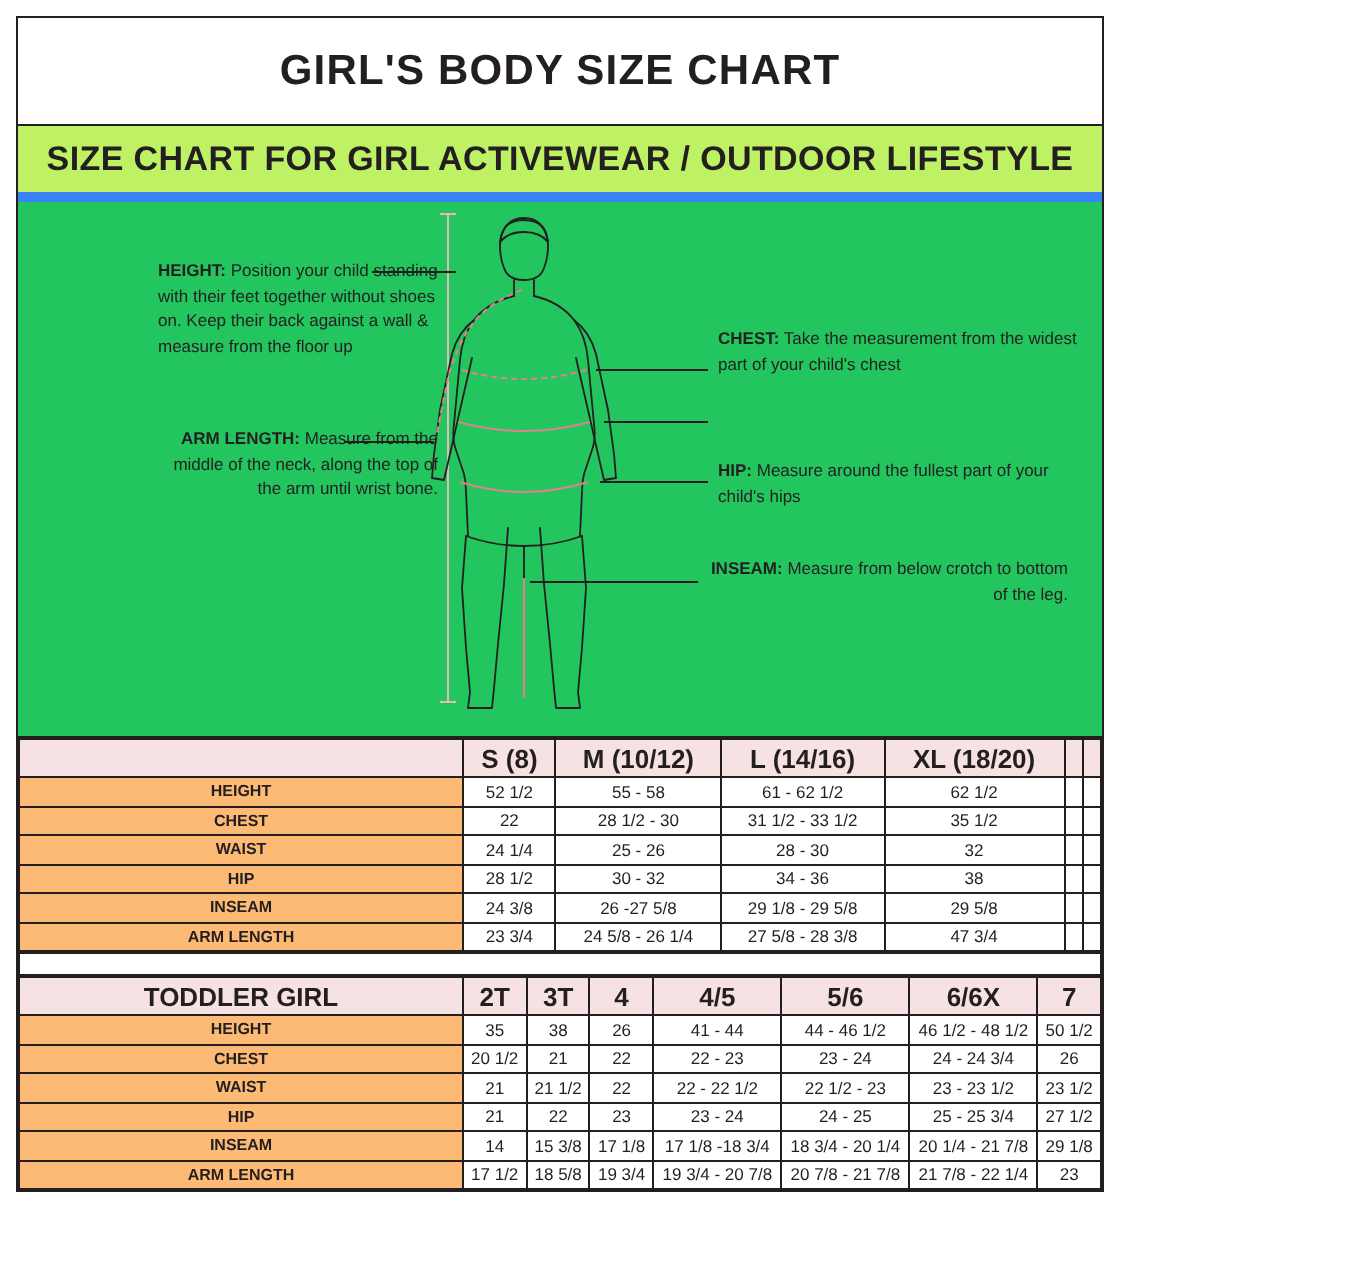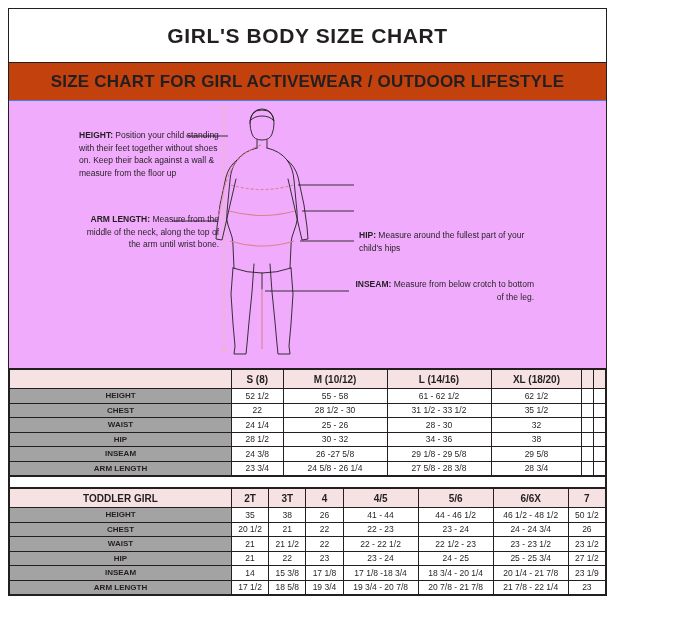--- a/index.html
+++ b/index.html
@@ -16,55 +16,55 @@
     overflow: hidden;
   }
   .page {
     width: 679px;
     height: 632px;
     padding: 8px 8px 4px 8px;
     position: relative;
   }
   .outer-frame {
     border: 1px solid #231f20;
-    width: 599px;
+    width: 544px;
   }
   
   .title-bar {
     height: 54px;
     display: flex;
     align-items: center;
     justify-content: center;
     border-bottom: 1px solid #231f20;
     background: #ffffff;
   }
   .title-bar .title {
     font-size: 21px;
     font-weight: bold;
     letter-spacing: 0.6px;
   }
   .subtitle-bar {
     height: 38px;
     display: flex;
     align-items: center;
     justify-content: center;
-    background: #c2410c;
-    border-bottom: 1px solid #3b82f6;
+    background: #bef264;
+    border-bottom: 5px solid #3b82f6;
   }
   .subtitle-bar .subtitle {
     font-size: 17px;
     font-weight: bold;
     letter-spacing: 0.2px;
   }
   
   .diagram {
     position: relative;
     height: 268px;
     border-bottom: 1px solid #231f20;
-    background: #f0abfc;
+    background: #22c55e;
     overflow: hidden;
   }
   .note {
     position: absolute;
     font-size: 8.5px;
     line-height: 12.5px;
     color: #231f20;
   }
   .note b { font-weight: bold; }
   .note-height { left: 70px; top: 28px; width: 145px; }
@@ -84,25 +84,25 @@
     border: 1px solid #231f20;
     height: 14.5px;
     padding: 0 3px;
     font-weight: normal;
     text-align: center;
     white-space: nowrap;
   }
   .hdr-row td, .hdr-row th {
     background: #f6e2e2;
     font-weight: bold;
-    font-size: 10px;
+    font-size: 13px;
     height: 19px;
   }
   .rowlabel {
-    background: #a3a3a3;
+    background: #fdba74;
     font-weight: bold;
     font-size: 8px;
     text-align: center;
   }
   .sep-wrap { width: 100%; }
   .sep-wrap td { border: 1px solid #231f20; height: 11px; }
   .t1 td:nth-child(1) { width: 222px; }
   .t2 td:nth-child(1) { width: 222px; text-align: center; }
 </style>
 </head>
@@ -166,20 +166,23 @@
         <line x1="291" y1="140" x2="345" y2="140" stroke="#231f20" stroke-width="0.9"></line>
         <line x1="256" y1="190" x2="340" y2="190" stroke="#231f20" stroke-width="0.9"></line>
       </svg>
 
       <div class="note note-height">
         <b>HEIGHT:</b><span> Position your child standing with their feet together without shoes on. Keep their back against a wall &amp; measure from the floor up</span>
       </div>
       <div class="note note-arm">
         <b>ARM LENGTH:</b><span>  Measure from the middle of the neck, along the top of the arm until wrist bone.</span>
       </div>
+      <div class="note note-chest">
+        <b>CHEST:</b><span> Take the measurement from the widest part of your child's chest</span>
+      </div>
       <div class="note note-hip">
         <b>HIP:</b><span> Measure around the fullest part of your child's hips</span>
       </div>
       <div class="note note-inseam">
         <b>INSEAM:</b><span> Measure from below crotch to bottom of the leg.</span>
       </div>
     </div>
 
     <table class="t1">
       <tbody>
@@ -235,21 +238,21 @@
           <td>29 1/8 - 29 5/8</td>
           <td>29 5/8</td>
           <td></td>
           <td></td>
         </tr>
         <tr>
           <td class="rowlabel">ARM LENGTH</td>
           <td>23 3/4</td>
           <td>24 5/8 - 26 1/4</td>
           <td>27 5/8 - 28 3/8</td>
-          <td>28 3/4</td>
+          <td>47 3/4</td>
           <td></td>
           <td></td>
         </tr>
       </tbody>
     </table>
 
     <table class="sep-wrap">
       <tbody>
           <tr>
             <td></td>
@@ -310,21 +313,21 @@
           <td>27 1/2</td>
         </tr>
         <tr>
           <td class="rowlabel">INSEAM</td>
           <td>14</td>
           <td>15 3/8</td>
           <td>17 1/8</td>
           <td>17 1/8 -18 3/4</td>
           <td>18 3/4 - 20 1/4</td>
           <td>20 1/4 - 21 7/8</td>
-          <td>23 1/9</td>
+          <td>29 1/8</td>
         </tr>
         <tr>
           <td class="rowlabel">ARM LENGTH</td>
           <td>17 1/2</td>
           <td>18 5/8</td>
           <td>19 3/4</td>
           <td>19 3/4 - 20  7/8</td>
           <td>20 7/8 - 21 7/8</td>
           <td>21 7/8 - 22 1/4</td>
           <td>23</td>

